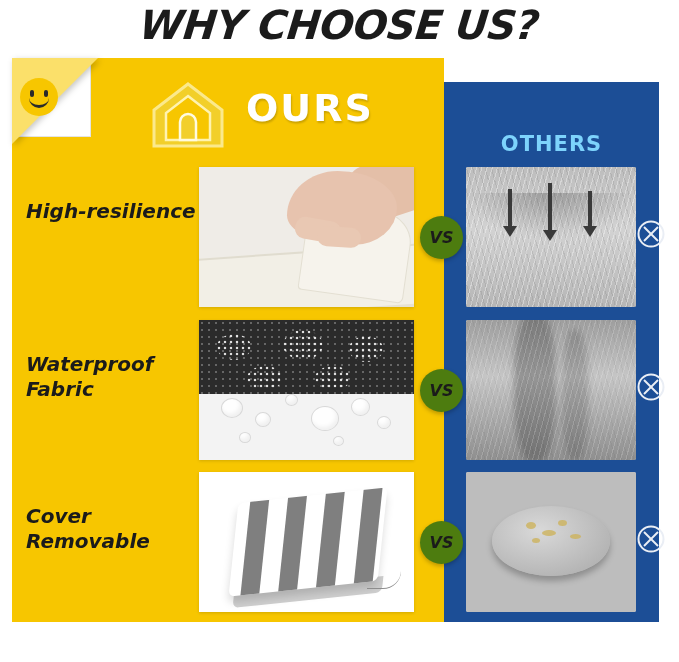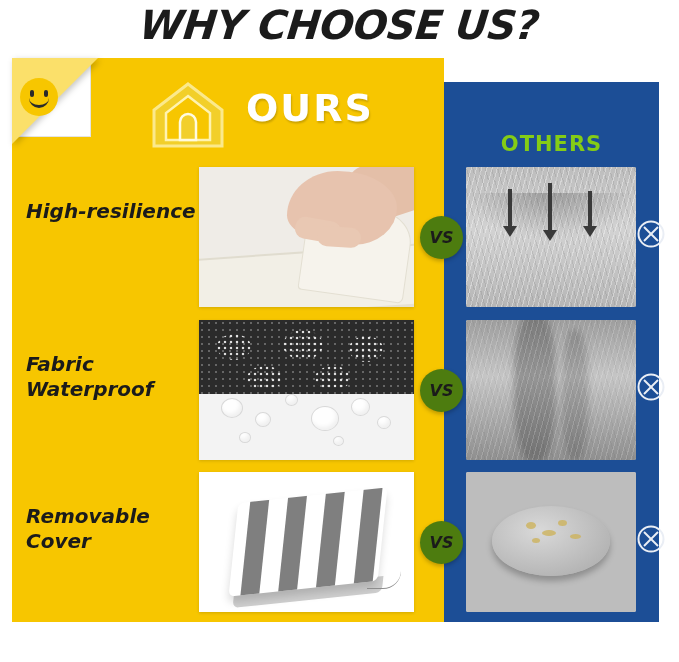--- a/index.html
+++ b/index.html
@@ -46,21 +46,21 @@
     width: 215px;
     height: 540px;
     background: #1c4e96;
   }
   .others-label {
     position: absolute;
     top: 50px;
     left: 0;
     width: 215px;
     text-align: center;
-    color: #84cc16;
+    color: #7dd3fc;
     font-family: "DejaVu Sans", sans-serif;
     font-weight: bold;
     font-size: 21px;
     letter-spacing: 1px;
   }
 
   
   .ours-panel {
     position: absolute;
     left: 12px;
@@ -469,22 +469,22 @@
       <svg width="30" height="30" viewBox="0 0 30 30" xmlns="http://www.w3.org/2000/svg">
         <circle cx="15" cy="15" r="12.5" fill="none" stroke="#eaeef5" stroke-width="2"></circle>
         <line x1="8" y1="8" x2="22" y2="22" stroke="#eaeef5" stroke-width="2"></line>
         <line x1="22" y1="8" x2="8" y2="22" stroke="#eaeef5" stroke-width="2"></line>
       </svg>
     </div>
   </div>
 
   <div class="row row-2">
     <div class="feature-text">
+      <div>Waterproof</div>
       <div>Fabric</div>
-      <div>Waterproof</div>
     </div>
 
     <div class="ours-photo">
       <div class="fab-top"></div>
       <div class="fab-dot" style="left:18px; top:14px; width:34px; height:26px;"></div>
       <div class="fab-dot" style="left:84px; top:10px; width:40px; height:30px;"></div>
       <div class="fab-dot" style="left:150px; top:16px; width:34px; height:26px;"></div>
       <div class="fab-dot" style="left:48px; top:46px; width:36px; height:24px;"></div>
       <div class="fab-dot" style="left:116px; top:46px; width:36px; height:24px;"></div>
       <div class="fab-bottom"></div>
@@ -511,22 +511,22 @@
       <svg width="30" height="30" viewBox="0 0 30 30" xmlns="http://www.w3.org/2000/svg">
         <circle cx="15" cy="15" r="12.5" fill="none" stroke="#eaeef5" stroke-width="2"></circle>
         <line x1="8" y1="8" x2="22" y2="22" stroke="#eaeef5" stroke-width="2"></line>
         <line x1="22" y1="8" x2="8" y2="22" stroke="#eaeef5" stroke-width="2"></line>
       </svg>
     </div>
   </div>
 
   <div class="row row-3">
     <div class="feature-text">
+      <div>Cover</div>
       <div>Removable</div>
-      <div>Cover</div>
     </div>
 
     <div class="ours-photo">
       <div class="cush-edge"></div>
       <div class="cush">
         <div class="stripe" style="left:12px;"></div>
         <div class="stripe" style="left:50px;"></div>
         <div class="stripe" style="left:88px;"></div>
         <div class="stripe" style="left:126px;"></div>
       </div>

